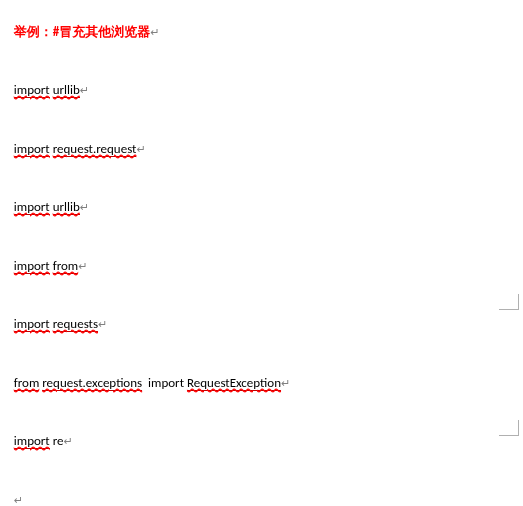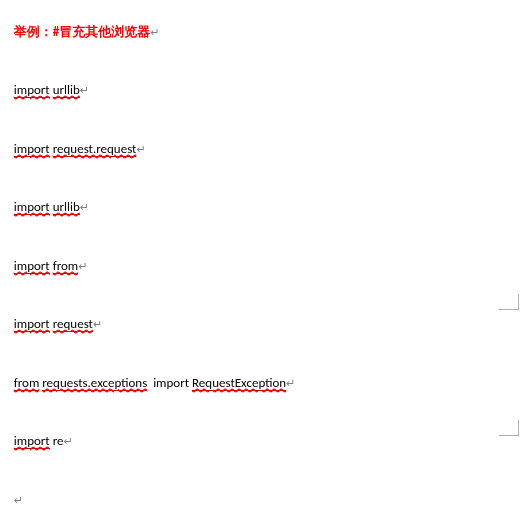--- a/index.html
+++ b/index.html
@@ -72,25 +72,25 @@
   <div class="line">
     <span class="import-kw">import</span> <span class="mod">request.request</span><span class="para-mark">↵</span>
   </div>
   <div class="line">
     <span class="import-kw">import</span> <span class="mod">urllib</span><span class="para-mark">↵</span>
   </div>
   <div class="line">
     <span class="import-kw">import</span> <span class="mod">from</span><span class="para-mark">↵</span>
   </div>
   <div class="line">
-    <span class="import-kw">import</span> <span class="mod">request</span><span class="para-mark">↵</span>
+    <span class="import-kw">import</span> <span class="mod">requests</span><span class="para-mark">↵</span>
   </div>
 
   <div class="line">
-    <span class="import-kw">from</span> <span class="mod">requests.exceptions</span>  <span class="plain">import</span> <span class="mod">RequestException</span><span class="para-mark">↵</span>
+    <span class="import-kw">from</span> <span class="mod">request.exceptions</span>  <span class="plain">import</span> <span class="mod">RequestException</span><span class="para-mark">↵</span>
   </div>
 
   <div class="line">
     <span class="import-kw">import</span> <span class="plain">re</span><span class="para-mark">↵</span>
   </div>
 
   <div class="line">
     <span class="para-mark">↵</span>
   </div>
 

